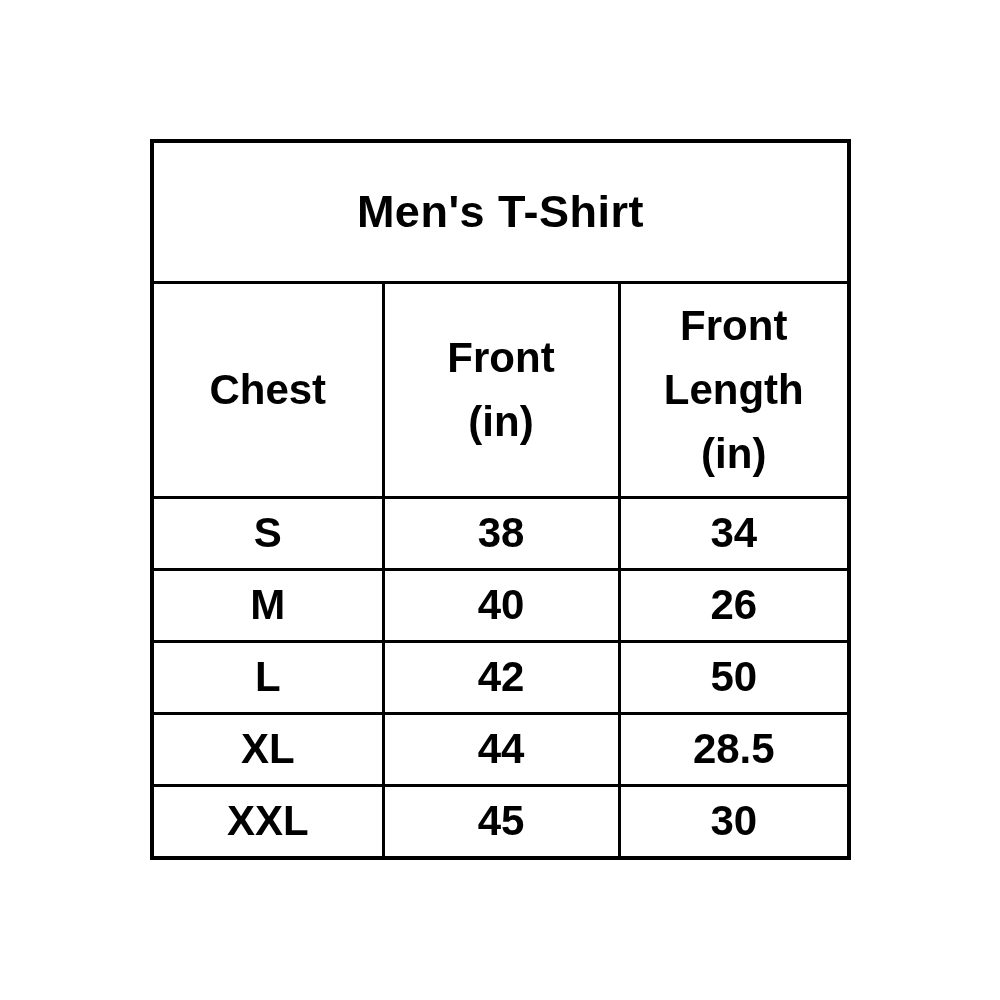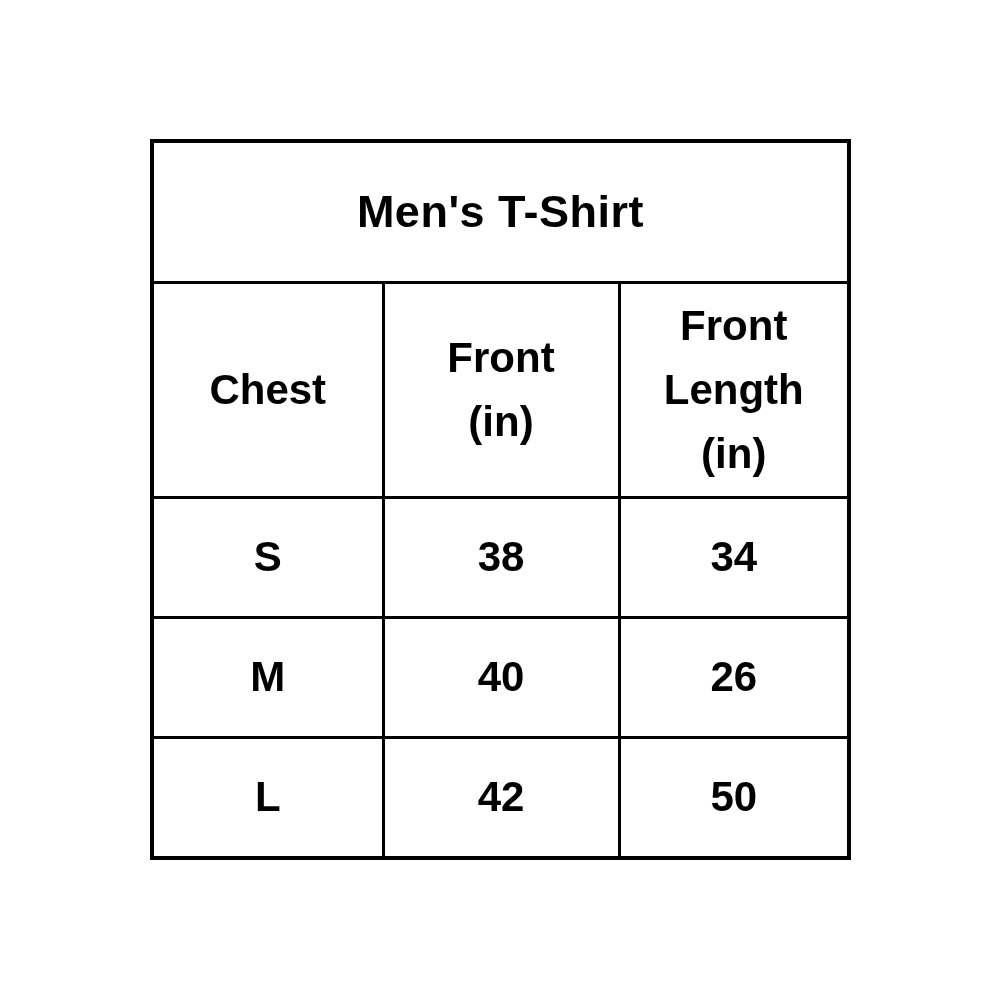--- a/index.html
+++ b/index.html
@@ -84,15 +84,25 @@
       <tr class="data-row">
         <td>M</td>
         <td>40</td>
         <td>26</td>
       </tr>
       <tr class="data-row">
         <td>L</td>
         <td>42</td>
         <td>50</td>
       </tr>
+      <tr class="data-row">
+        <td>XL</td>
+        <td>44</td>
+        <td>28.5</td>
+      </tr>
+      <tr class="data-row">
+        <td>XXL</td>
+        <td>45</td>
+        <td>30</td>
+      </tr>
     </tbody>
   </table>
 </div>
 
 </body></html>

